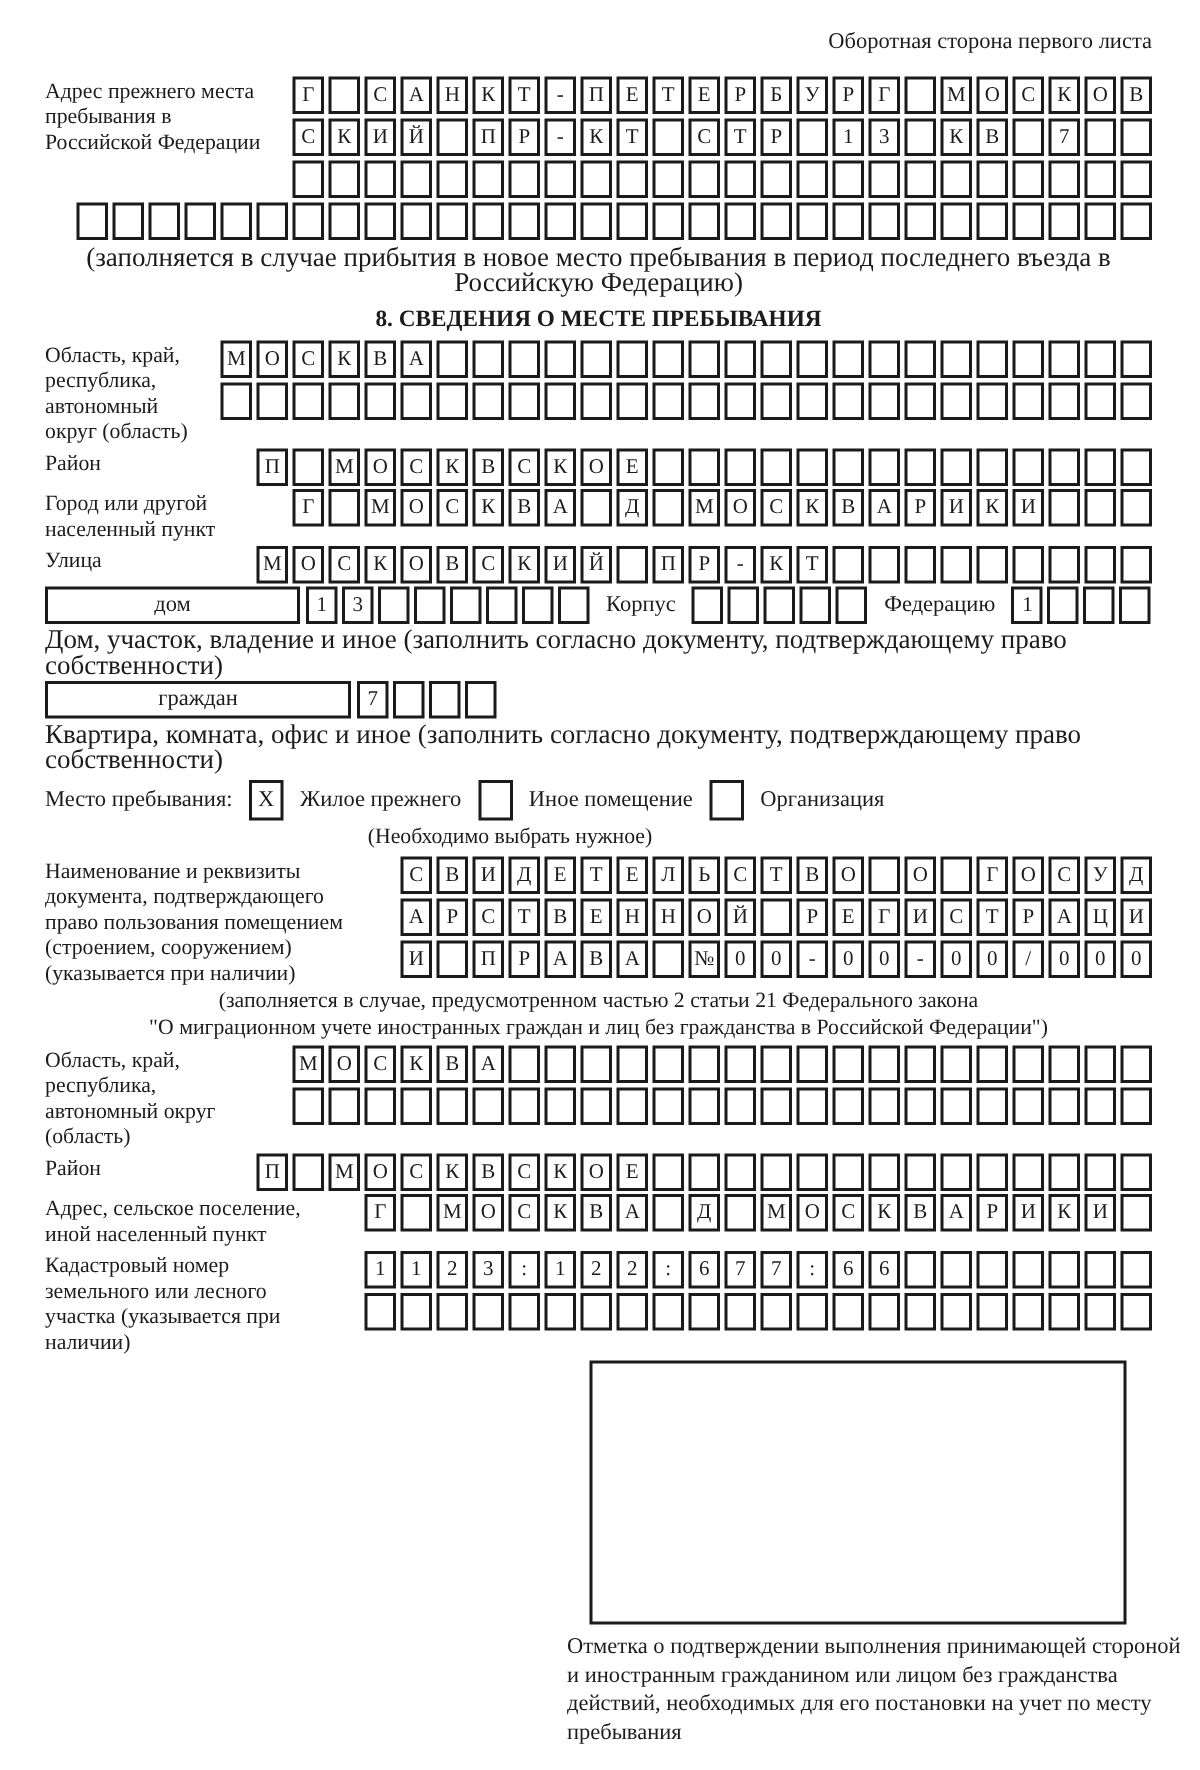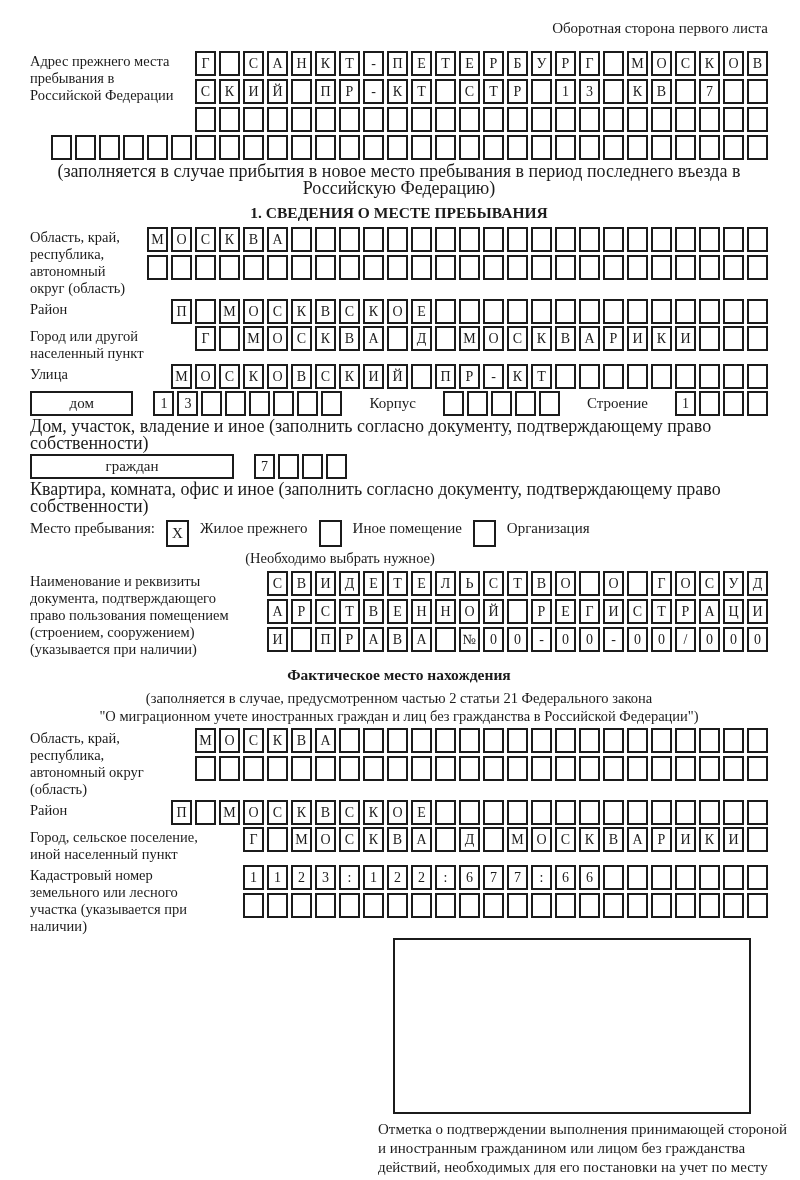--- a/index.html
+++ b/index.html
@@ -25,31 +25,31 @@
   }
   .fullrow { justify-content:flex-end; margin-top:3px; }
 
   .caption { font-size:18px; line-height:17px; }
   .center { text-align:center; }
   .mt2 { margin-top:2px; } .mt3 { margin-top:3px; } .mt4 { margin-top:4px; }
   .mb2 { margin-bottom:2px; } .mb3 { margin-bottom:3px; }
 
   .sec-title { text-align:center; font-weight:bold; font-size:15.5px; margin:7px 0 5px; }
 
-  .house-line { display:flex; align-items:center; gap:20px; margin-top:2px; }
+  .house-line { display:flex; align-items:center; gap:4px; margin-top:2px; }
   .box-label {
     border:2px solid #1b1b1b; height:25px;
     display:flex; align-items:center; justify-content:center;
     font-size:15px;
   }
   .w-dom { width:170px; }
   .w-kv  { width:204px; }
   .mid-label { font-size:15px; padding:0 7px; white-space:nowrap; }
 
-  .stay-line { display:flex; align-items:flex-start; gap:11px; font-size:15px; margin-top:5px; }
+  .stay-line { display:flex; align-items:center; gap:11px; font-size:15px; margin-top:5px; }
   .checkbox {
     width:23px; height:27px; flex:0 0 23px;
     border:2px solid #1b1b1b;
     display:flex; align-items:center; justify-content:center;
     font-size:15px;
   }
   .stay-note { width:620px; text-align:center; font-size:14.5px; margin-top:3px; }
 
   .fm-title { text-align:center; font-weight:bold; font-size:15.5px; margin:8px 0 5px; }
   .fm-note { text-align:center; font-size:14.5px; line-height:18px; }
@@ -181,21 +181,21 @@
       <span class="cell"></span>
       <span class="cell"></span>
       <span class="cell"></span>
       <span class="cell"></span>
       <span class="cell"></span>
       <span class="cell"></span>
       <span class="cell"></span>
     </div>
   <div class="caption center mt3">(заполняется в случае прибытия в новое место пребывания в период последнего въезда в Российскую Федерацию)</div>
 
-  <div class="sec-title">1. СВЕДЕНИЯ О МЕСТЕ ПРЕБЫВАНИЯ</div>
+  <div class="sec-title">8. СВЕДЕНИЯ О МЕСТЕ ПРЕБЫВАНИЯ</div>
 
   <div class="rowflex mb2">
     <div class="lbl">Область, край, республика, автономный округ (область)</div>
     <div class="rows">
       <div class="cellrow">
           <span class="cell">М</span>
           <span class="cell">О</span>
           <span class="cell">С</span>
           <span class="cell">К</span>
           <span class="cell">В</span>
@@ -363,21 +363,21 @@
         <span class="cell"></span>
       </div>
     <span class="mid-label">Корпус</span>
     <div class="cellrow">
         <span class="cell"></span>
         <span class="cell"></span>
         <span class="cell"></span>
         <span class="cell"></span>
         <span class="cell"></span>
       </div>
-    <span class="mid-label">Строение</span>
+    <span class="mid-label">Федерацию</span>
     <div class="cellrow">
         <span class="cell">1</span>
         <span class="cell"></span>
         <span class="cell"></span>
         <span class="cell"></span>
       </div>
   </div>
   <div class="caption mt2">Дом, участок, владение и иное (заполнить согласно документу, подтверждающему право собственности)</div>
 
   <div class="house-line mt3">
@@ -470,21 +470,20 @@
           <span class="cell">0</span>
           <span class="cell">0</span>
           <span class="cell">/</span>
           <span class="cell">0</span>
           <span class="cell">0</span>
           <span class="cell">0</span>
         </div>
     </div>
   </div>
 
-  <div class="fm-title">Фактическое место нахождения</div>
   <div class="fm-note">(заполняется в случае, предусмотренном частью 2 статьи 21 Федерального закона</div>
   <div class="fm-note mb3">"О миграционном учете иностранных граждан и лиц без гражданства в Российской Федерации")</div>
 
   <div class="rowflex mb2">
     <div class="lbl">Область, край, республика, автономный округ (область)</div>
     <div class="rows">
       <div class="cellrow">
           <span class="cell">М</span>
           <span class="cell">О</span>
           <span class="cell">С</span>
@@ -566,21 +565,21 @@
           <span class="cell"></span>
           <span class="cell"></span>
           <span class="cell"></span>
           <span class="cell"></span>
           <span class="cell"></span>
         </div>
       </div>
   </div>
 
   <div class="rowflex mb2">
-    <div class="lbl">Город, сельское поселение, иной населенный пункт</div>
+    <div class="lbl">Адрес, сельское поселение, иной населенный пункт</div>
     <div class="rows">
         <div class="cellrow">
           <span class="cell">Г</span>
           <span class="cell"></span>
           <span class="cell">М</span>
           <span class="cell">О</span>
           <span class="cell">С</span>
           <span class="cell">К</span>
           <span class="cell">В</span>
           <span class="cell">А</span>

